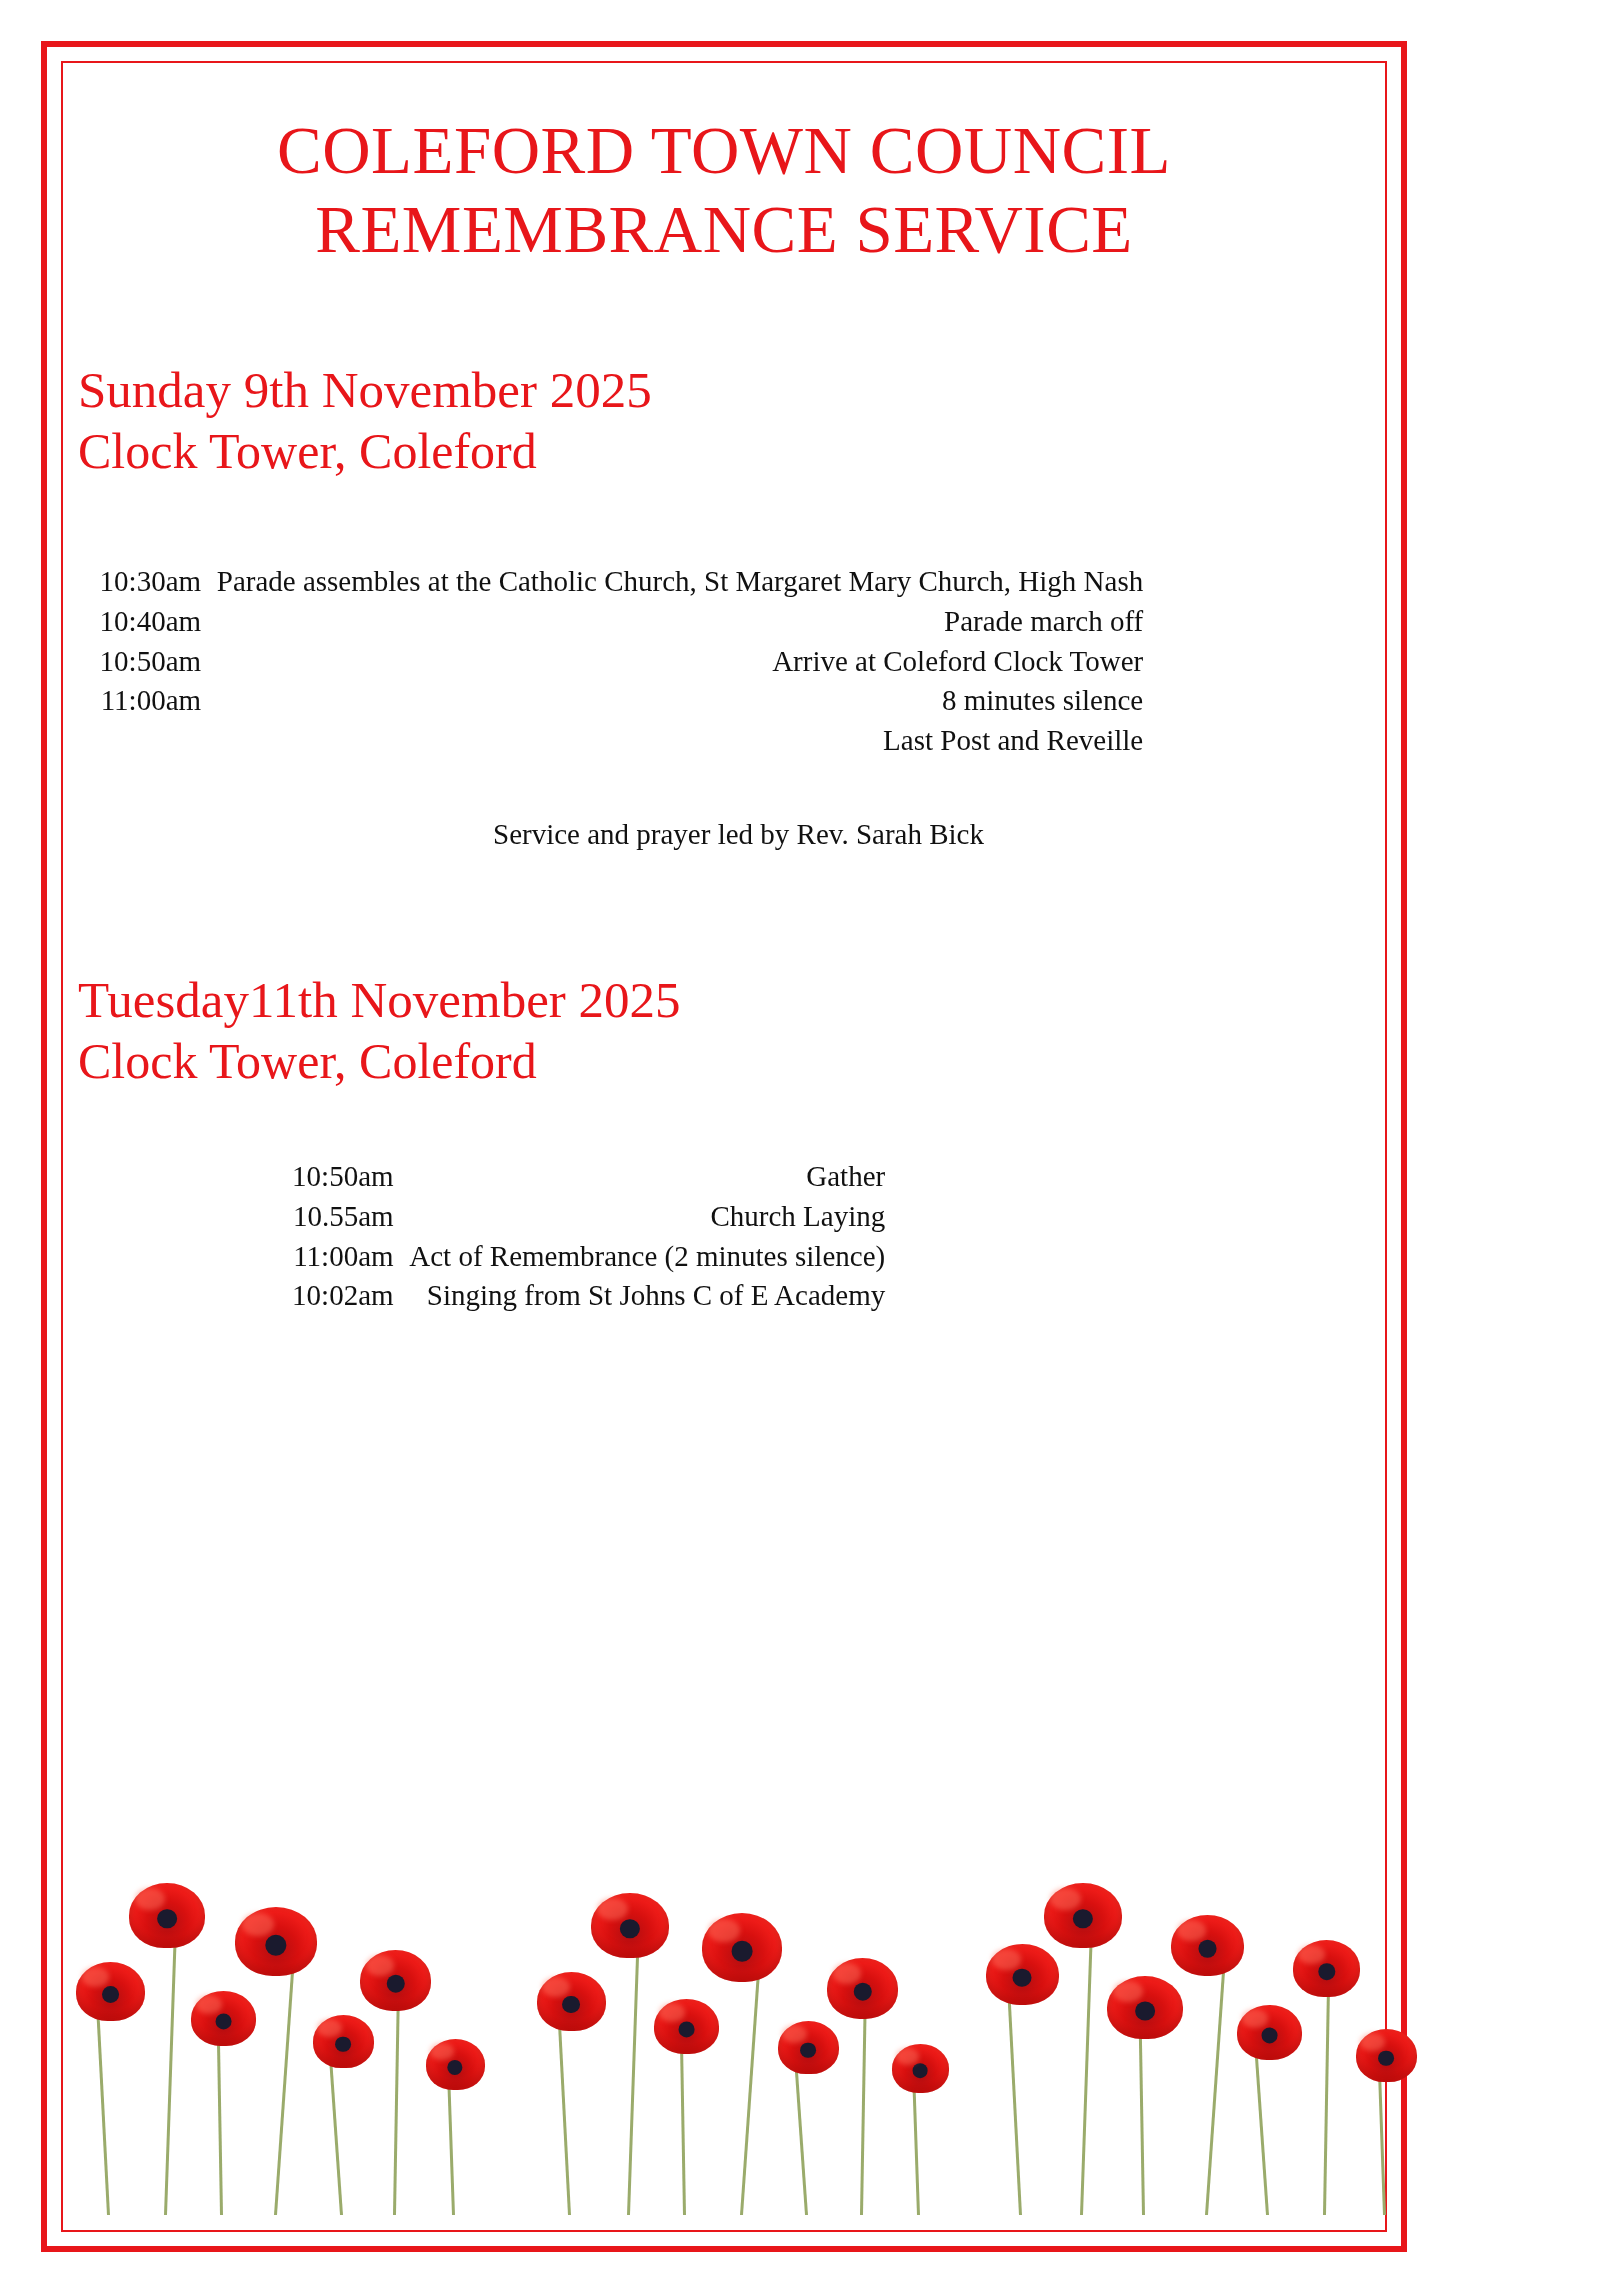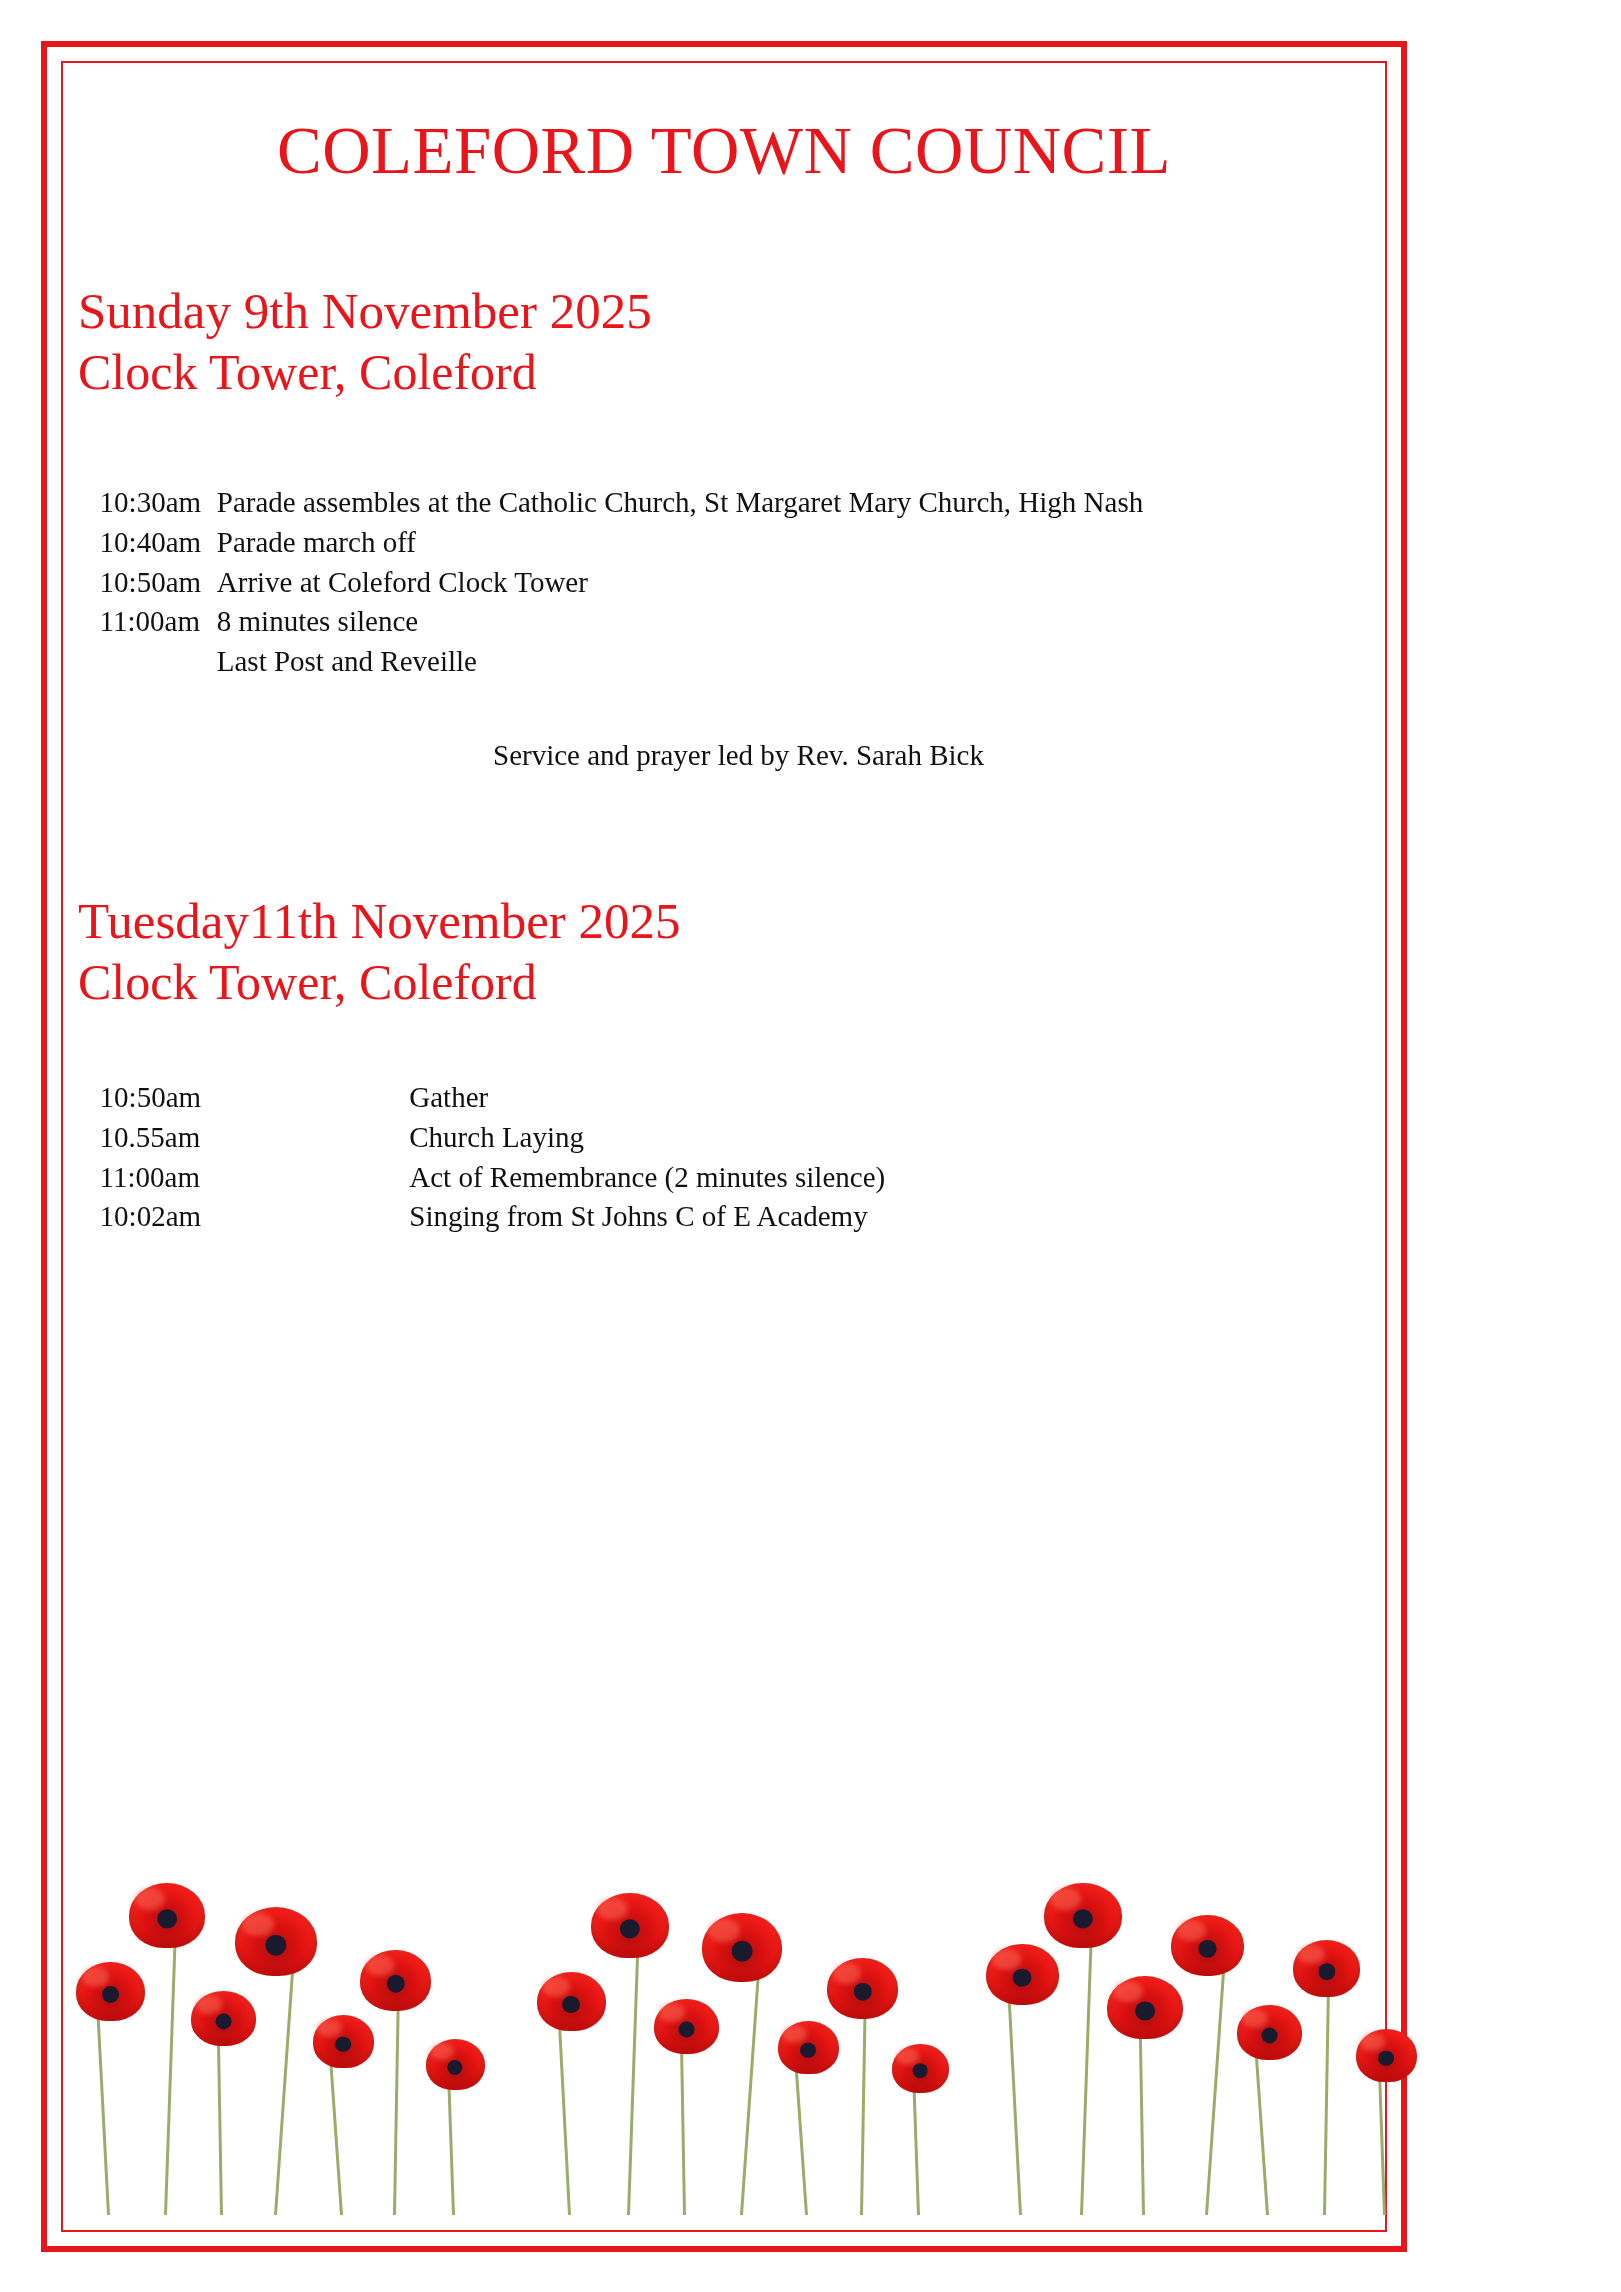--- a/index.html
+++ b/index.html
@@ -70,20 +70,21 @@
     font-size: 29px;
     color: #111111;
     line-height: 1.37;
   }
   .schedule table {
     border-collapse: collapse;
   }
   .schedule td {
     vertical-align: top;
     padding: 0;
+    text-align: right;
   }
   .schedule td.time {
     white-space: nowrap;
     padding-right: 15.7px;
   }
   .schedule td.desc {
     padding-right: 0;
   }
   .sched2 td.time { width: 294px; }
   .sched2 td.desc { padding-left: 0; }
@@ -164,20 +165,21 @@
 
 <div class="poster">
 
   <div class="border-outer"></div>
   <div class="border-inner"></div>
 
   <div class="content">
 
     <div class="title">
       <div>COLEFORD TOWN COUNCIL</div>
+      <div>REMEMBRANCE SERVICE</div>
     </div>
 
     <div class="spacer-1"></div>
 
     <div class="event-head">
       <div class="line1">Sunday 9th November 2025</div>
       <div class="line2">Clock Tower, Coleford</div>
     </div>
 
     <div class="spacer-2"></div>

